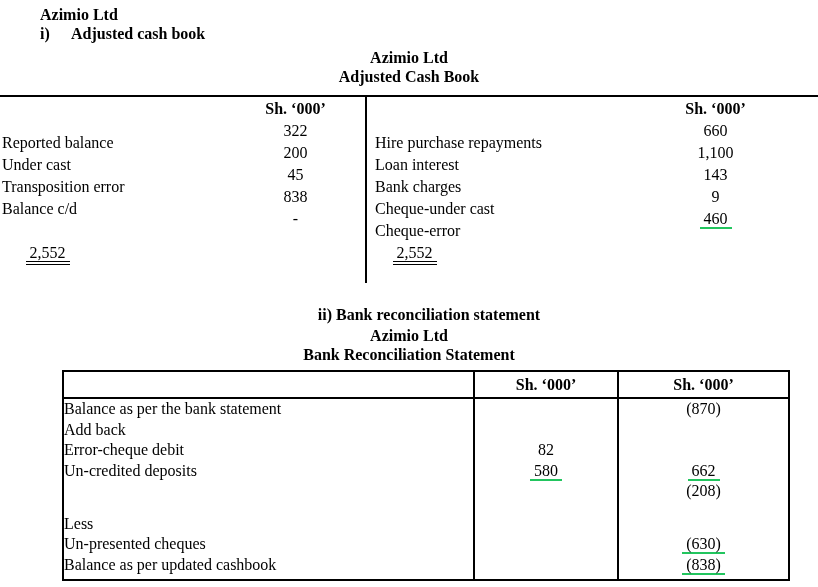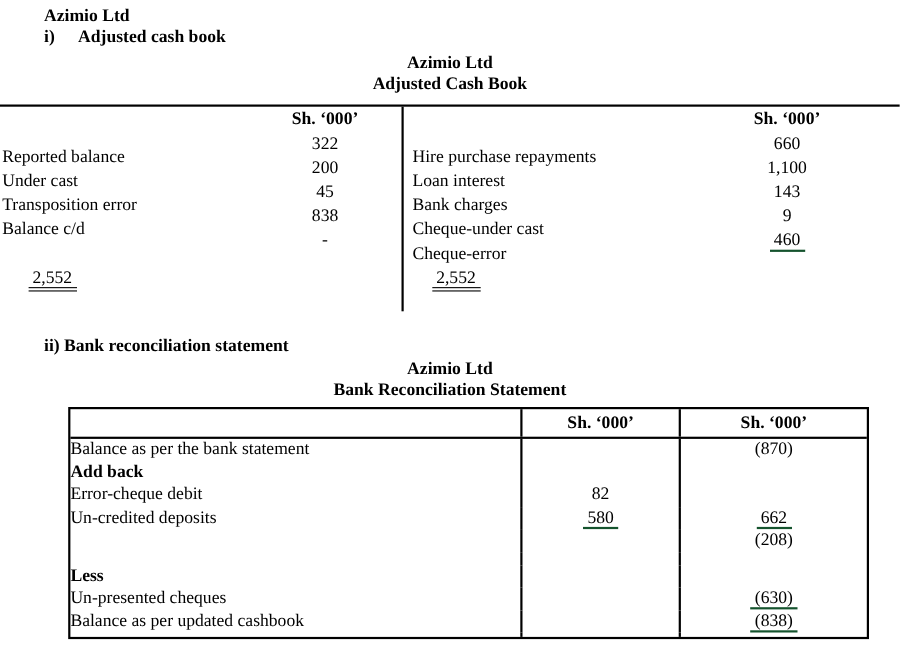--- a/index.html
+++ b/index.html
@@ -4,21 +4,21 @@
 <style>
   * { box-sizing: border-box; }
   html, body { margin: 0; padding: 0; }
   body {
     width: 818px; height: 587px;
     background: #ffffff; color: #000000;
     font-family: "Liberation Serif", "DejaVu Serif", serif;
     font-size: 16px;
     overflow: hidden;
   }
-  .bold { font-weight: bold; }
+  .bold { font-weight: normal; }
 
   
   .doc-heading { font-weight: bold; margin-left: 40px; line-height: 19px; }
   .company-heading { padding-top: 5px; }
   .sec-num { display: inline-block; width: 31px; }
   .sec-num-2 { margin-right: 4px; }
 
   .center-title { text-align: center; font-weight: bold; line-height: 19px; }
   .mt-title { margin-top: 5px; }
 
@@ -28,21 +28,21 @@
   .t-left { width: 367px; border-right: 2px solid #000; }
   .t-right { width: 449px; }
   .t-row { display: flex; height: 22px; line-height: 22px; }
   .t-head { height: 23px; line-height: 23px; font-weight: bold; }
   .t-label { flex: 1; padding-left: 2px; white-space: nowrap; margin-top: 12px; }
   .t-right .t-label { padding-left: 8px; }
   .t-amt { width: 95px; flex: none; text-align: center; white-space: nowrap; }
   .amt-l { margin-right: 22px; }
   .amt-r { margin-right: 53px; }
   .t-total { height: 26px; flex-direction: column; }
-  .u { border-bottom: 2px solid #14532d; padding: 0 4px; }
+  .u { border-bottom: 2px solid #22c55e; padding: 0 4px; }
   .dblu { border-bottom: 4px double #000; padding: 0 4px; }
 
   
   .brs-table { width: 728px; margin: 6px 0 0 62px; border: 2px solid #000; }
   .brs-row { display: flex; height: 20.5px; line-height: 20.5px; }
   .brs-head { height: 27px; line-height: 26px; font-weight: bold; }
   .brs-head { border-bottom: 2px solid #000; }
   .c1 { width: 409px; padding-left: 0; white-space: nowrap; }
   .c2 { width: 144px; text-align: center; border-left: 2px solid #000; }
   .c3 { flex: 1; text-align: center; border-left: 2px solid #000; }
@@ -121,21 +121,21 @@
         <div class="t-amt amt-r"><span class="u">460</span></div>
       </div>
       <div class="t-row t-total">
         <div class="t-label"></div>
         <div class="t-amt amt-r"><span class="dblu">2,552</span></div>
       </div>
     </div>
 
   </div>
 
-  <div class="doc-heading" style="margin-top:22px;">
+  <div class="doc-heading" style="margin-top:22px;text-align:center;">
     <span class="sec-num-2">ii)</span><span>Bank reconciliation statement</span>
   </div>
 
   <div class="center-title" style="margin-top:2px;">Azimio Ltd</div>
   <div class="center-title">Bank Reconciliation Statement</div>
 
   <div class="brs-table">
     <div class="brs-row brs-head">
       <div class="c1"></div>
       <div class="c2">Sh. ‘000’</div>

